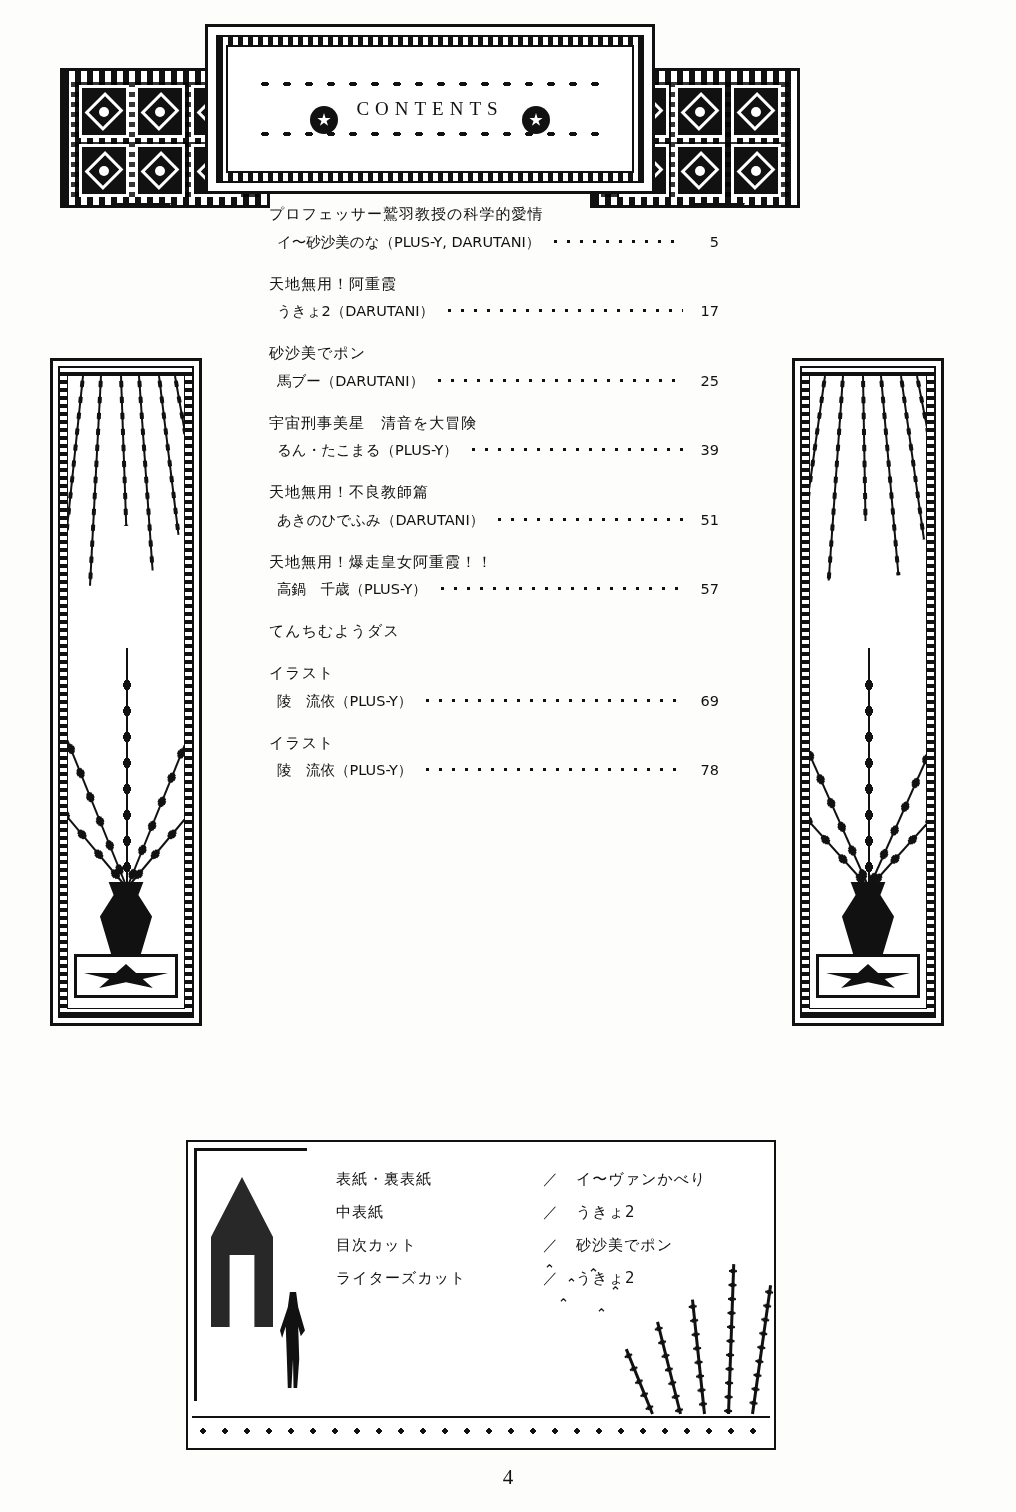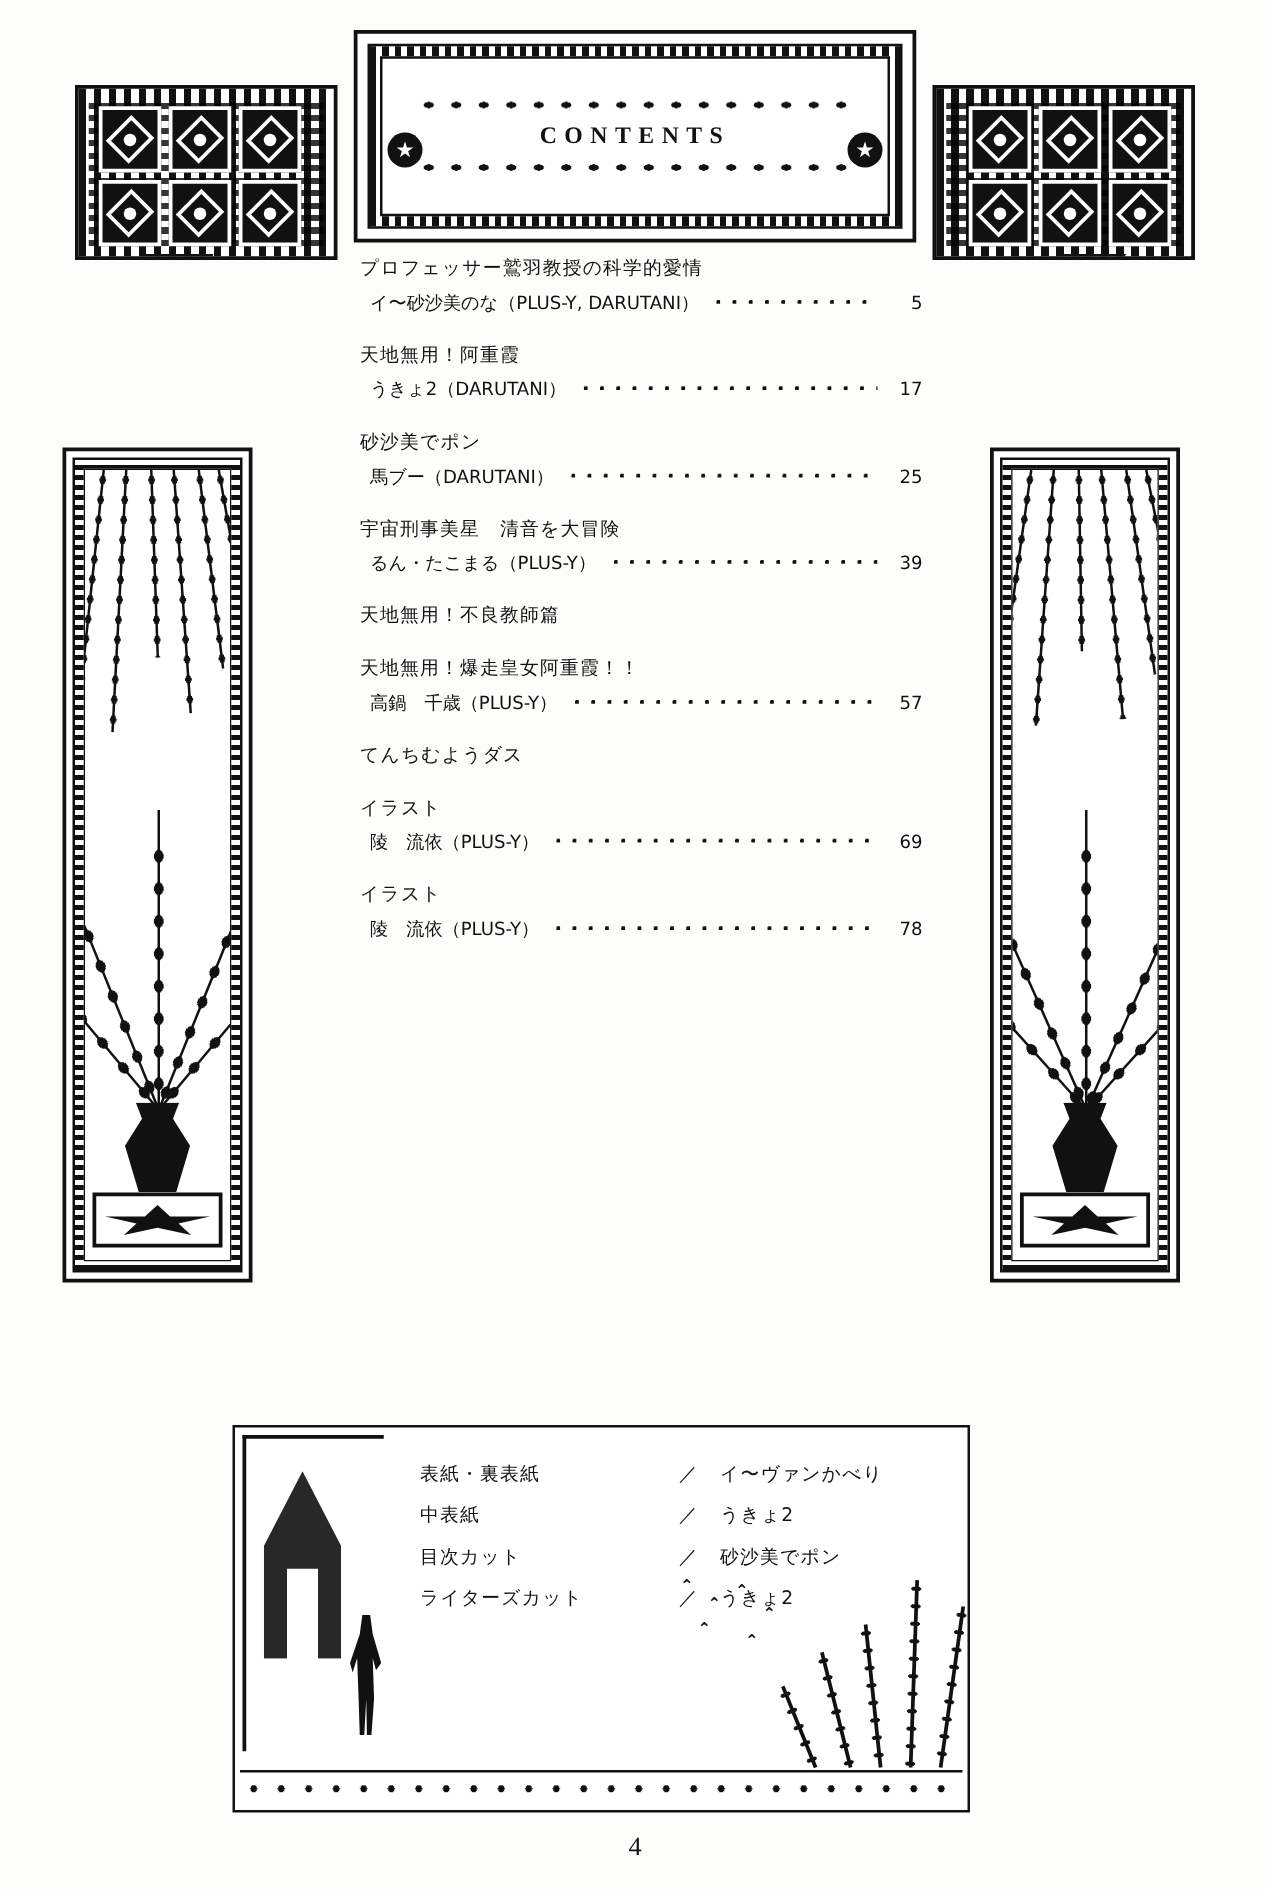--- a/index.html
+++ b/index.html
@@ -20,23 +20,22 @@
     position: absolute;
     inset: 0;
     background: #fdfdfb;
   }
 
   
   .header-wrap {
     position: absolute;
     top: 24px;
     left: 60px;
-    width: 896px;
+    width: 740px;
     height: 190px;
-    font-weight: bold;
   }
   
   .band {
     position: absolute;
     top: 44px;
     width: 210px;
     height: 140px;
     background:
       repeating-linear-gradient(90deg, #111 0 6px, #fff 6px 12px);
     border: 3px solid #111;
@@ -261,21 +260,21 @@
     left: -6px; top: 10%; bottom: 0;
     width: 14px;
     background-image: radial-gradient(ellipse 6px 8px at 50% 50%, #111 62%, transparent 64%);
     background-size: 14px 26px;
     background-repeat: repeat-y;
   }
 
   
   .toc {
     position: absolute;
-    left: 288px;
+    left: 269px;
     top: 205px;
     width: 450px;
   }
   .toc-entry { margin-bottom: 23px; }
   .toc-entry .title {
     font-size: 15px;
     letter-spacing: 1px;
     color: #111;
     margin-bottom: 8px;
     font-family: "DejaVu Sans", sans-serif;
@@ -549,20 +548,25 @@
       <div class="title">宇宙刑事美星　清音を大冒険</div>
       <div class="row">
         <span class="author">るん・たこまる（PLUS-Y）</span>
         <span class="leader"></span>
         <span class="page-num">39</span>
       </div>
     </div>
 
     <div class="toc-entry">
       <div class="title">天地無用！不良教師篇</div>
+      <div class="row">
+        <span class="author">あきのひでふみ（DARUTANI）</span>
+        <span class="leader"></span>
+        <span class="page-num">51</span>
+      </div>
     </div>
 
     <div class="toc-entry">
       <div class="title">天地無用！爆走皇女阿重霞！！</div>
       <div class="row">
         <span class="author">高鍋　千歳（PLUS-Y）</span>
         <span class="leader"></span>
         <span class="page-num">57</span>
       </div>
     </div>

